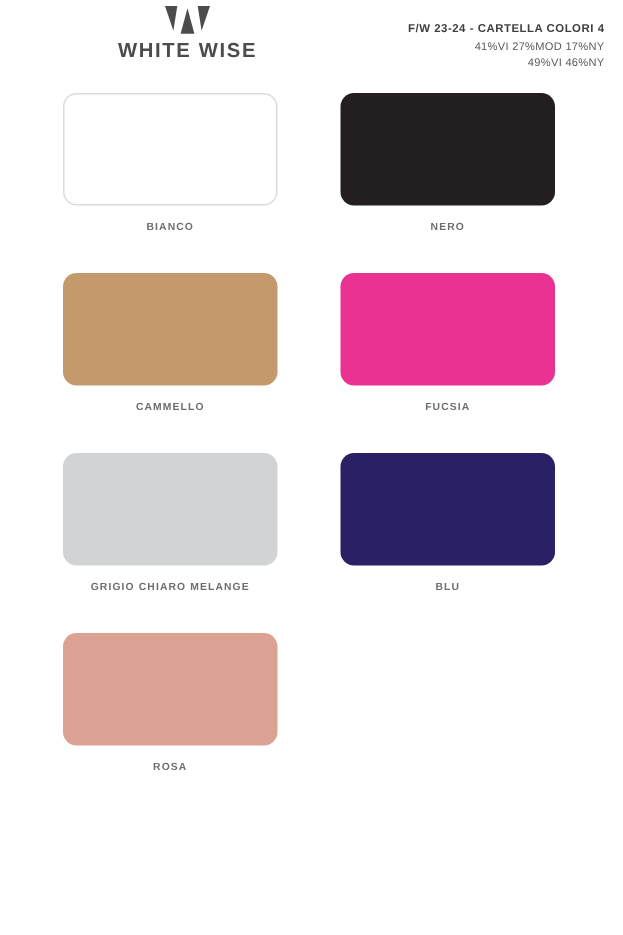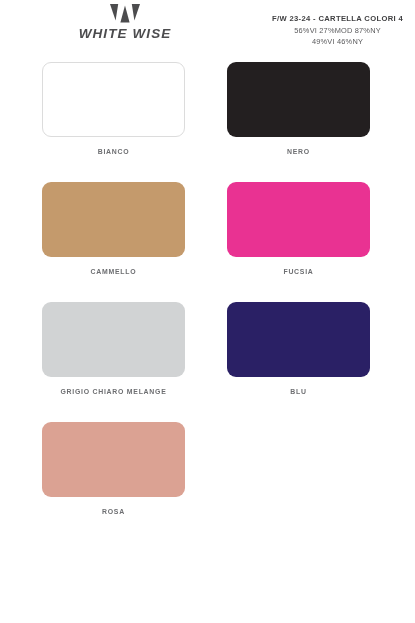--- a/index.html
+++ b/index.html
@@ -23,21 +23,20 @@
     width: 415px;
     height: 55px;
   }
 
   .brand {
     position: absolute;
     left: 55px;
     top: 4px;
     width: 140px;
     text-align: center;
-    font-style: italic;
   }
 
   .brand-mark {
     display: block;
     margin: 0 auto;
     width: 30px;
     height: 19px;
   }
 
   .brand-name {
@@ -47,21 +46,21 @@
     font-weight: bold;
     letter-spacing: 1.1px;
     color: #4c4c4e;
     white-space: nowrap;
   }
 
   .season-block {
     position: absolute;
     right: 12px;
     top: 14px;
-    text-align: center;
+    text-align: right;
   }
 
   .season-title {
     display: block;
     font-size: 7.6px;
     font-weight: bold;
     letter-spacing: 0.35px;
     color: #3f3f41;
     white-space: nowrap;
   }
@@ -129,21 +128,21 @@
     <svg class="brand-mark" viewBox="0 0 30 19">
       <polygon points="0,0 8.2,0 5.6,16.5" fill="#4c4c4e"></polygon>
       <polygon points="21.8,0 30,0 24.4,16.5" fill="#4c4c4e"></polygon>
       <polygon points="15,1.5 19.6,18.5 10.4,18.5" fill="#4c4c4e"></polygon>
     </svg>
     <span class="brand-name">WHITE WISE</span>
   </div>
 
   <div class="season-block">
     <span class="season-title">F/W 23-24 - CARTELLA COLORI  4</span>
-    <span class="season-comp">56%VI 27%MOD 87%NY</span>
+    <span class="season-comp">41%VI 27%MOD 17%NY</span>
     <span class="season-comp">49%VI 46%NY</span>
   </div>
 
 </div>
 
 <div class="palette">
 
   <div class="swatch-row">
     <div class="swatch-cell col-left">
       <div class="swatch-chip outlined" style="background-color: rgb(255, 255, 255);"></div>

